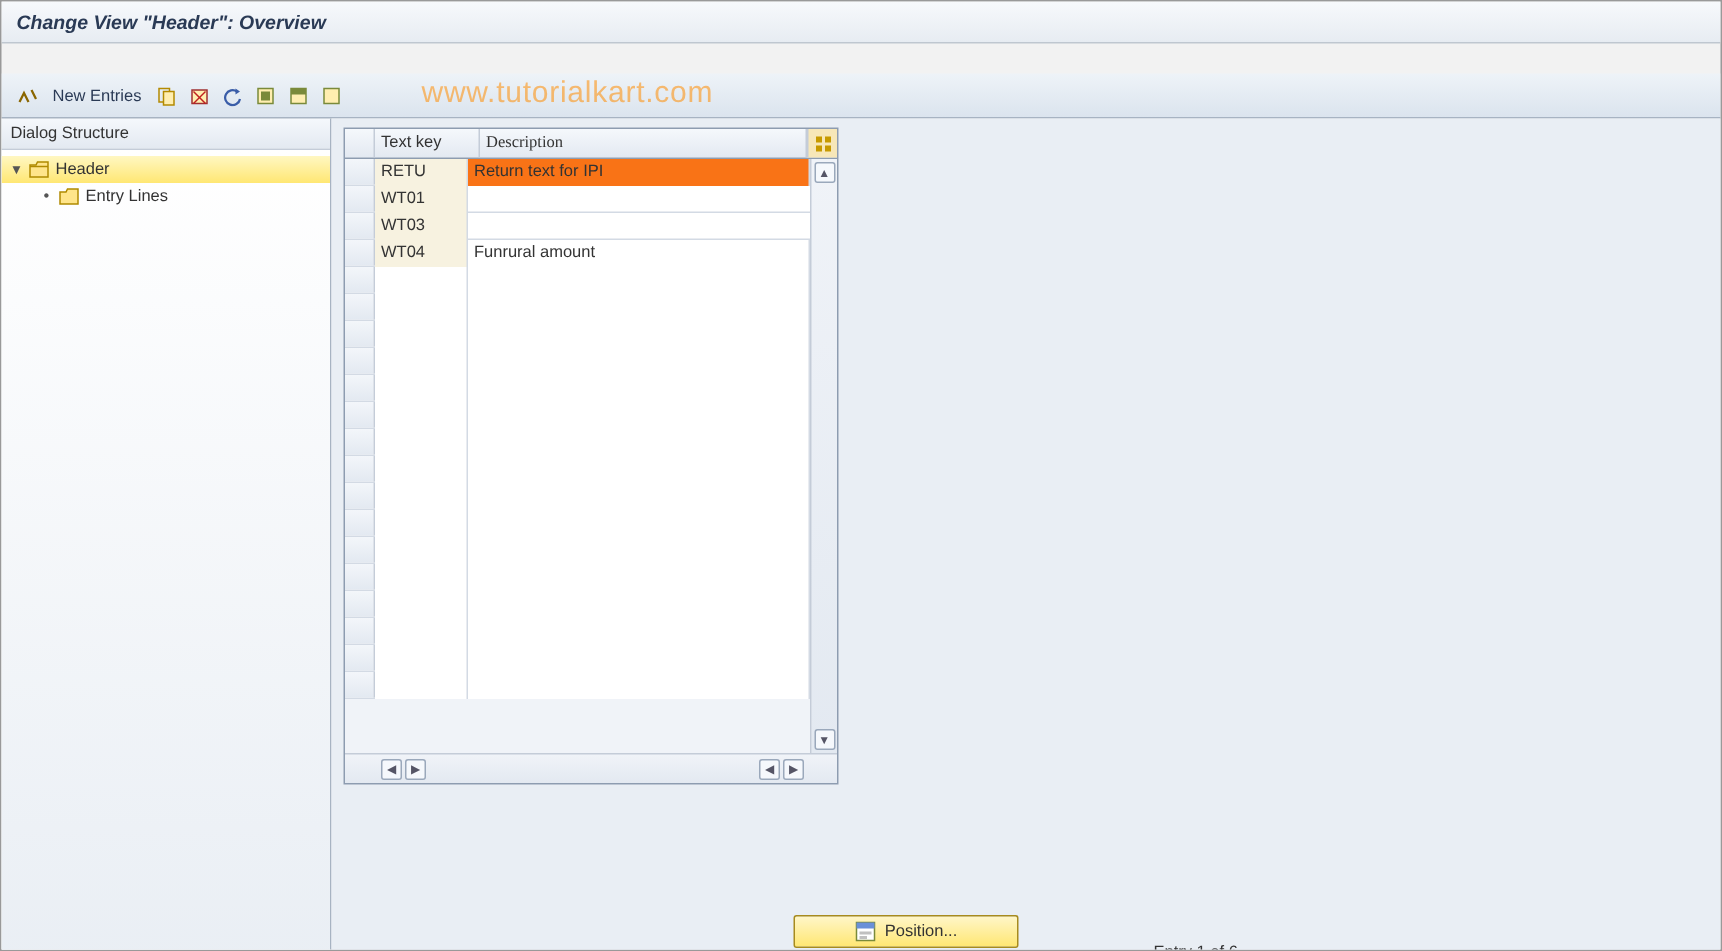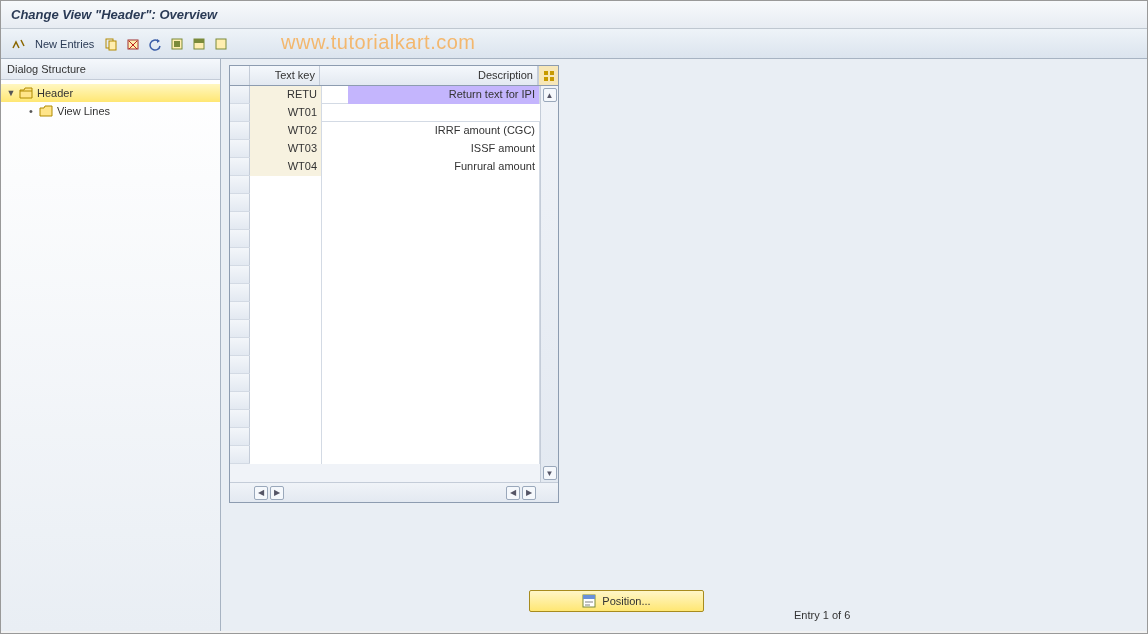--- a/index.html
+++ b/index.html
@@ -27,20 +27,21 @@
   
   .toolbar {
     background: linear-gradient(#eef3f8, #dbe4ee);
     border-bottom: 1px solid #a7b3c2;
     padding: 4px 8px;
     display: flex;
     align-items: center;
     gap: 4px;
     position: relative;
     height: 30px;
+    margin-top: 20px;
   }
   .tb-btn {
     width: 18px; height: 18px;
     display: inline-flex; align-items: center; justify-content: center;
     border: 1px solid transparent;
     border-radius: 2px;
     cursor: pointer;
   }
   .tb-text { font-size: 11px; color: #2a3a55; padding: 0 4px; cursor: pointer; }
   .watermark {
@@ -93,38 +94,37 @@
   .content {
     flex: 1;
     position: relative;
     background: #e9eef4;
     padding: 6px 0 0 8px;
   }
   .grid-wrap {
     width: 330px;
     border: 1px solid #8d9cb0;
     background: #f0f3f8;
-    text-align: right;
   }
   .grid-header {
     display: flex;
     height: 20px;
     background: linear-gradient(#f5f8fc,#e3e9f1);
     border-bottom: 1px solid #8d9cb0;
   }
   .gh-sel { width: 20px; border-right: 1px solid #c4ccd8; }
   .gh-cell {
     border-right: 1px solid #c4ccd8;
     padding: 3px 4px;
     font-size: 11px;
     color: #333;
     flex-shrink: 0;
   }
   .gh-key { width: 70px; }
-  .gh-desc { flex: 1; }
+  .gh-desc { flex: 1; font-family: Liberation Serif, serif; }
   .gh-cfg {
     width: 20px; border-left: 1px solid #c4ccd8;
     display:flex; align-items:center; justify-content:center; cursor:pointer;
     background: #f7e7b8;
   }
   .grid-body {
     display: flex;
     height: 396px;
   }
   .grid-rows { flex: 1; overflow: hidden; }
@@ -142,23 +142,23 @@
     border-right: 1px solid #d3dae4;
     padding: 2px 4px;
     font-size: 11px;
     color: #333;
     flex-shrink: 0;
     background: #fff;
     height: 18px;
     overflow: hidden;
     white-space: nowrap;
   }
-  .cell.key { width: 72px; }
+  .cell.key { width: 62px; }
   .cell.desc { flex: 1; }
-  .cell.highlight { background: #c4b5fd; margin-left: 26px; }
+  .cell.highlight { background: #f97316; }
   .cell.readonly { background: #f7f2e0; }
   .vscroll {
     width: 18px;
     background: linear-gradient(#f0f3f8,#e3e9f1);
     border-left: 1px solid #c4ccd8;
     display: flex; flex-direction: column; align-items: center;
     justify-content: space-between;
     padding: 2px 0;
   }
   .vbtn { width:14px; height:14px; border:1px solid #9aa8bb; background:#f5f8fc; border-radius:2px; font-size:8px; display:flex;align-items:center;justify-content:center; cursor:pointer; color:#556;}
@@ -172,21 +172,21 @@
   .hbtn { width:14px; height:14px; border:1px solid #9aa8bb; background:#f5f8fc; border-radius:2px; font-size:8px; display:flex;align-items:center;justify-content:center; cursor:pointer; color:#556;}
   .htrack { flex:1; }
 
   
   .bottom {
     position: absolute;
     left: 308px; bottom: 10px;
     display: flex; align-items: center; gap: 90px;
   }
   .pos-btn {
-    width: 175px; height: 22px;
+    width: 150px; height: 22px;
     background: linear-gradient(#fff6c8,#ffe773);
     border: 1px solid #a78b1e;
     border-radius:2px;
     display:flex; align-items:center; justify-content:center;
     gap:6px; cursor:pointer; font-size:11px; color:#333;
   }
   .entry-status { font-size: 11px; color:#333;margin-top:28px; }
 
   svg { display:block; }
 </style>
@@ -258,21 +258,21 @@
         </span>
         <span>Header</span>
       </div>
       <div class="tree-row indent">
         <span class="tree-bullet">•</span>
         <span class="folder-ico">
           <svg width="14" height="12">
               <path d="M1 3 L5 3 L6 1 L13 1 L13 11 L1 11 Z" fill="#ffe58a" stroke="#b08a00"></path>
             </svg>
         </span>
-        <span>View Lines</span>
+        <span>Entry Lines</span>
       </div>
     </div>
   </div>
 
   <div class="content">
     <div class="grid-wrap">
 
       <div class="grid-header">
         <div class="gh-sel"></div>
         <div class="gh-cell gh-key">Text key</div>
@@ -293,27 +293,21 @@
               <div class="sel"></div>
               <div class="cell key readonly">RETU</div>
               <div class="cell desc highlight">Return text for IPI</div>
             </div>
             <div class="grid-row">
               <div class="sel"></div>
               <div class="cell key readonly">WT01</div>
             </div>
             <div class="grid-row">
               <div class="sel"></div>
-              <div class="cell key readonly">WT02</div>
-              <div class="cell desc ">IRRF amount (CGC)</div>
-            </div>
-            <div class="grid-row">
-              <div class="sel"></div>
               <div class="cell key readonly">WT03</div>
-              <div class="cell desc ">ISSF amount</div>
             </div>
             <div class="grid-row">
               <div class="sel"></div>
               <div class="cell key readonly">WT04</div>
               <div class="cell desc ">Funrural amount</div>
             </div>
             <div class="grid-row">
               <div class="sel"></div>
               <div class="cell key"></div>
               <div class="cell desc"></div>

